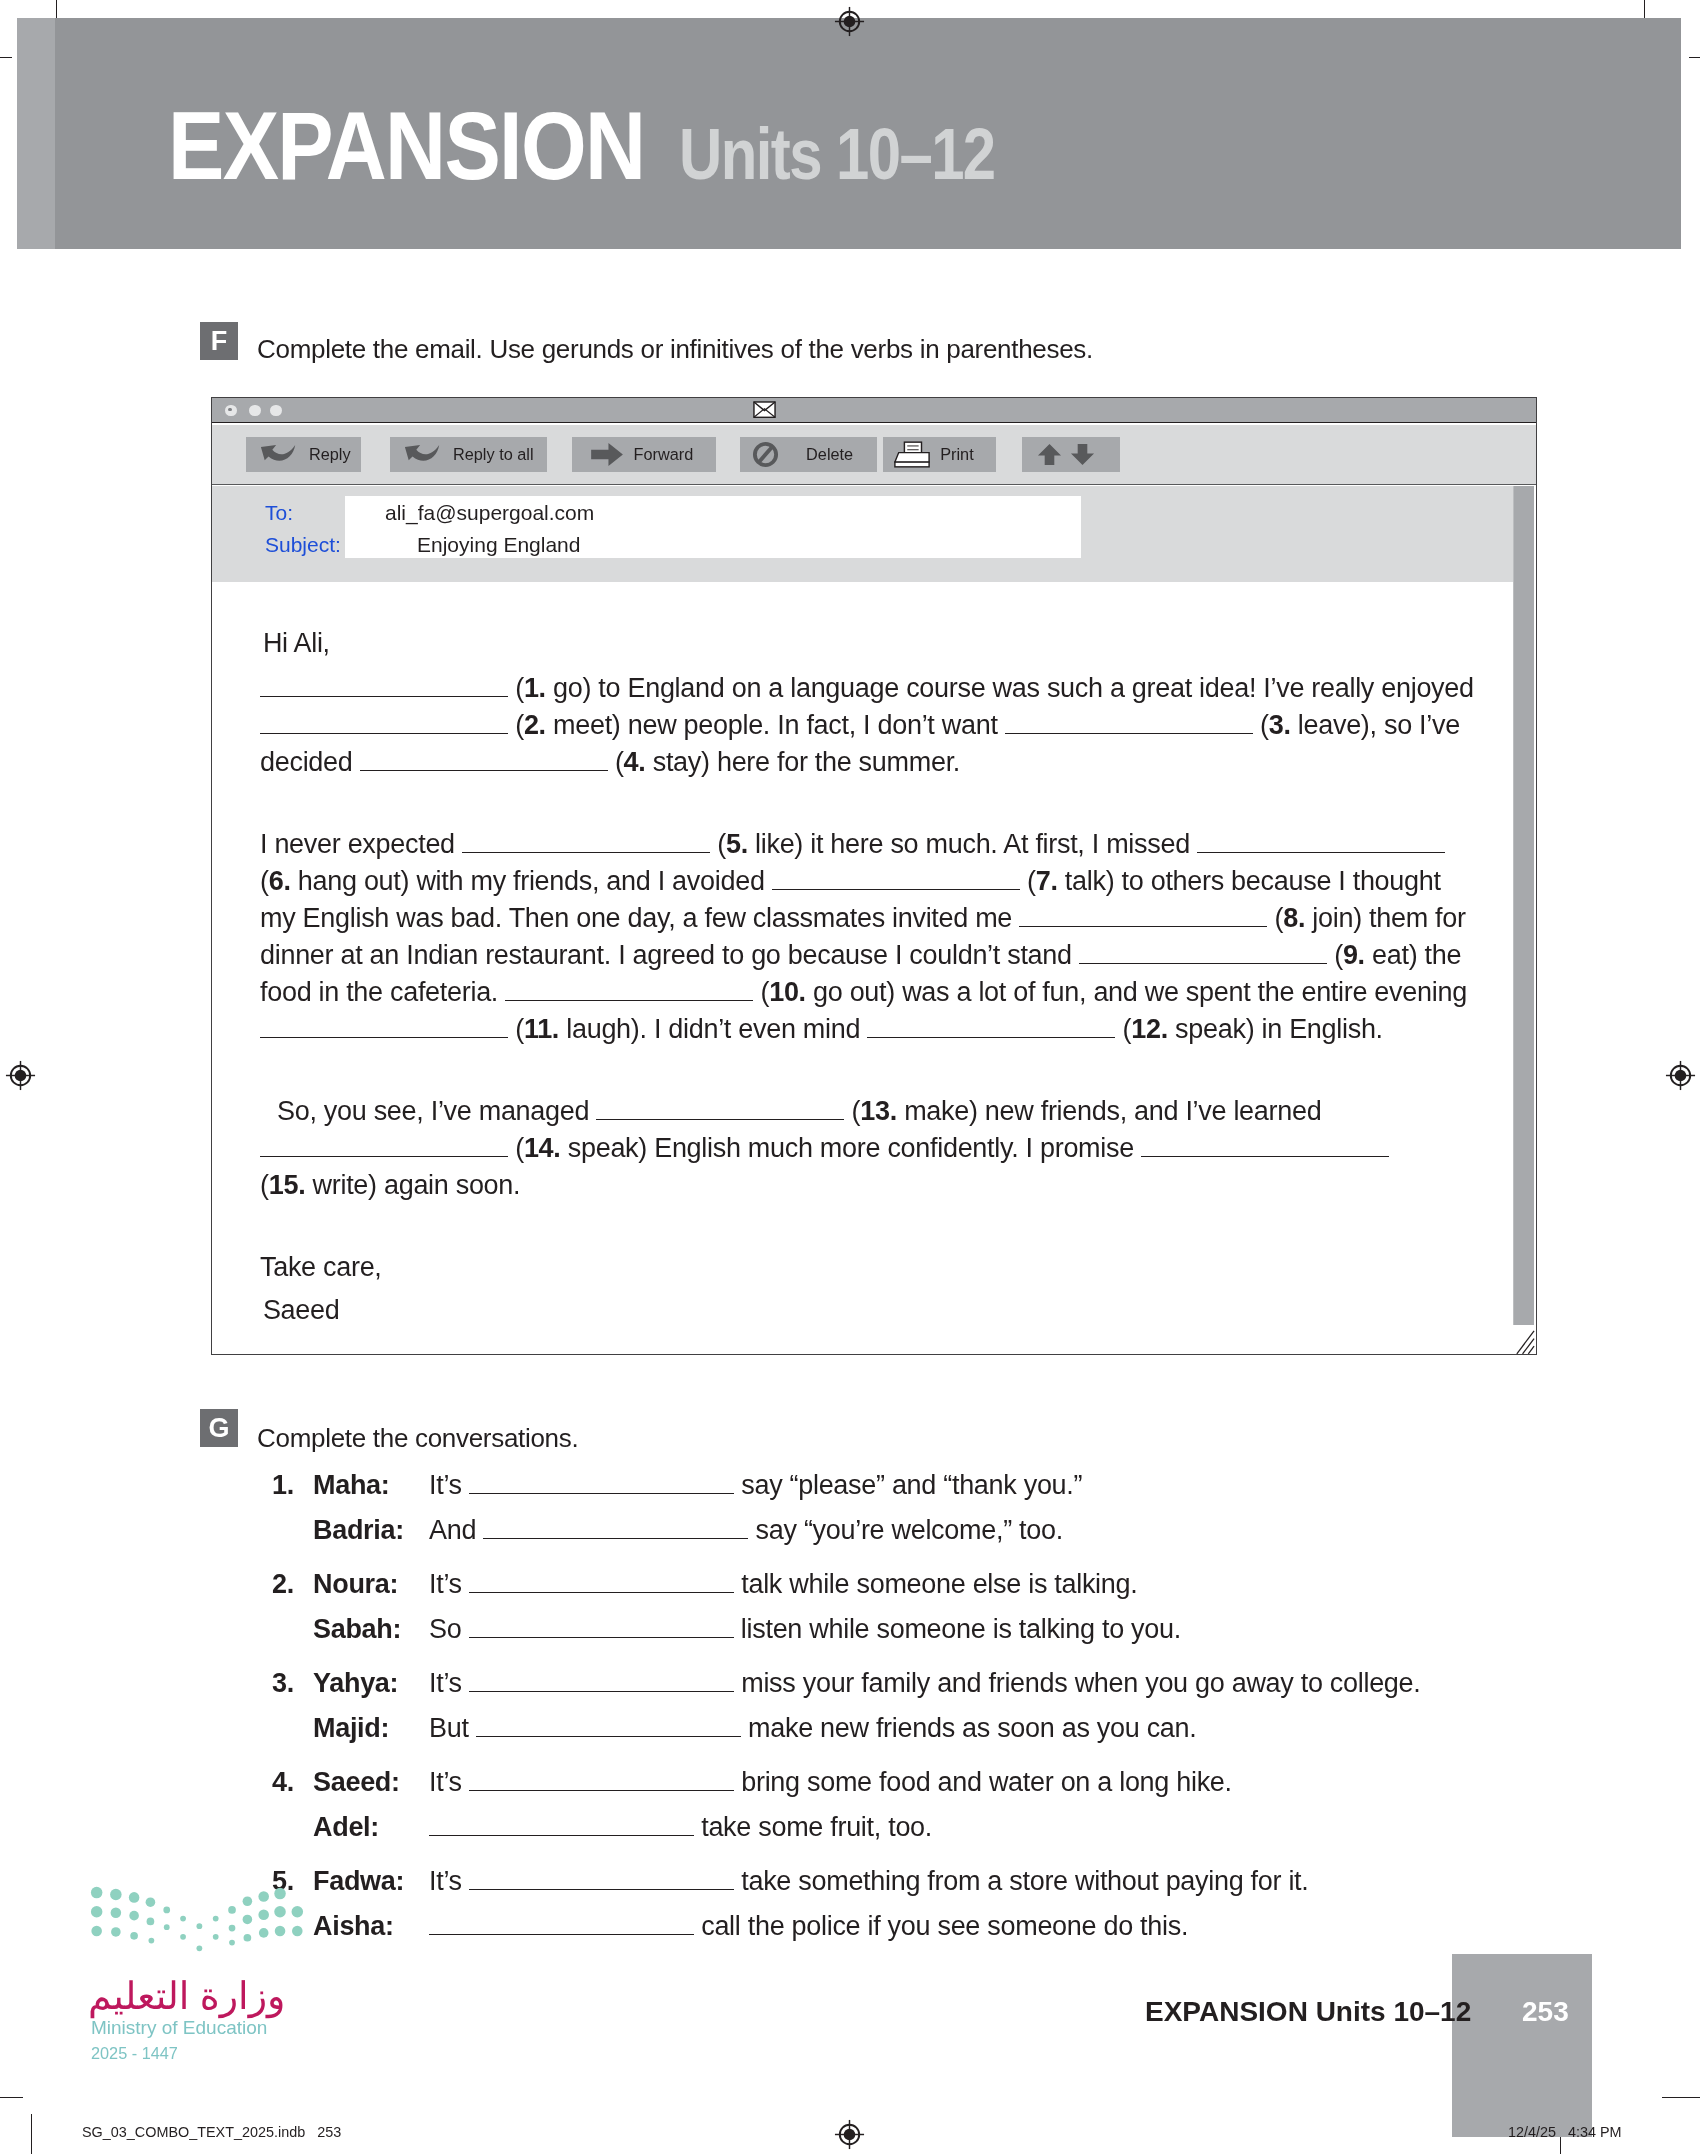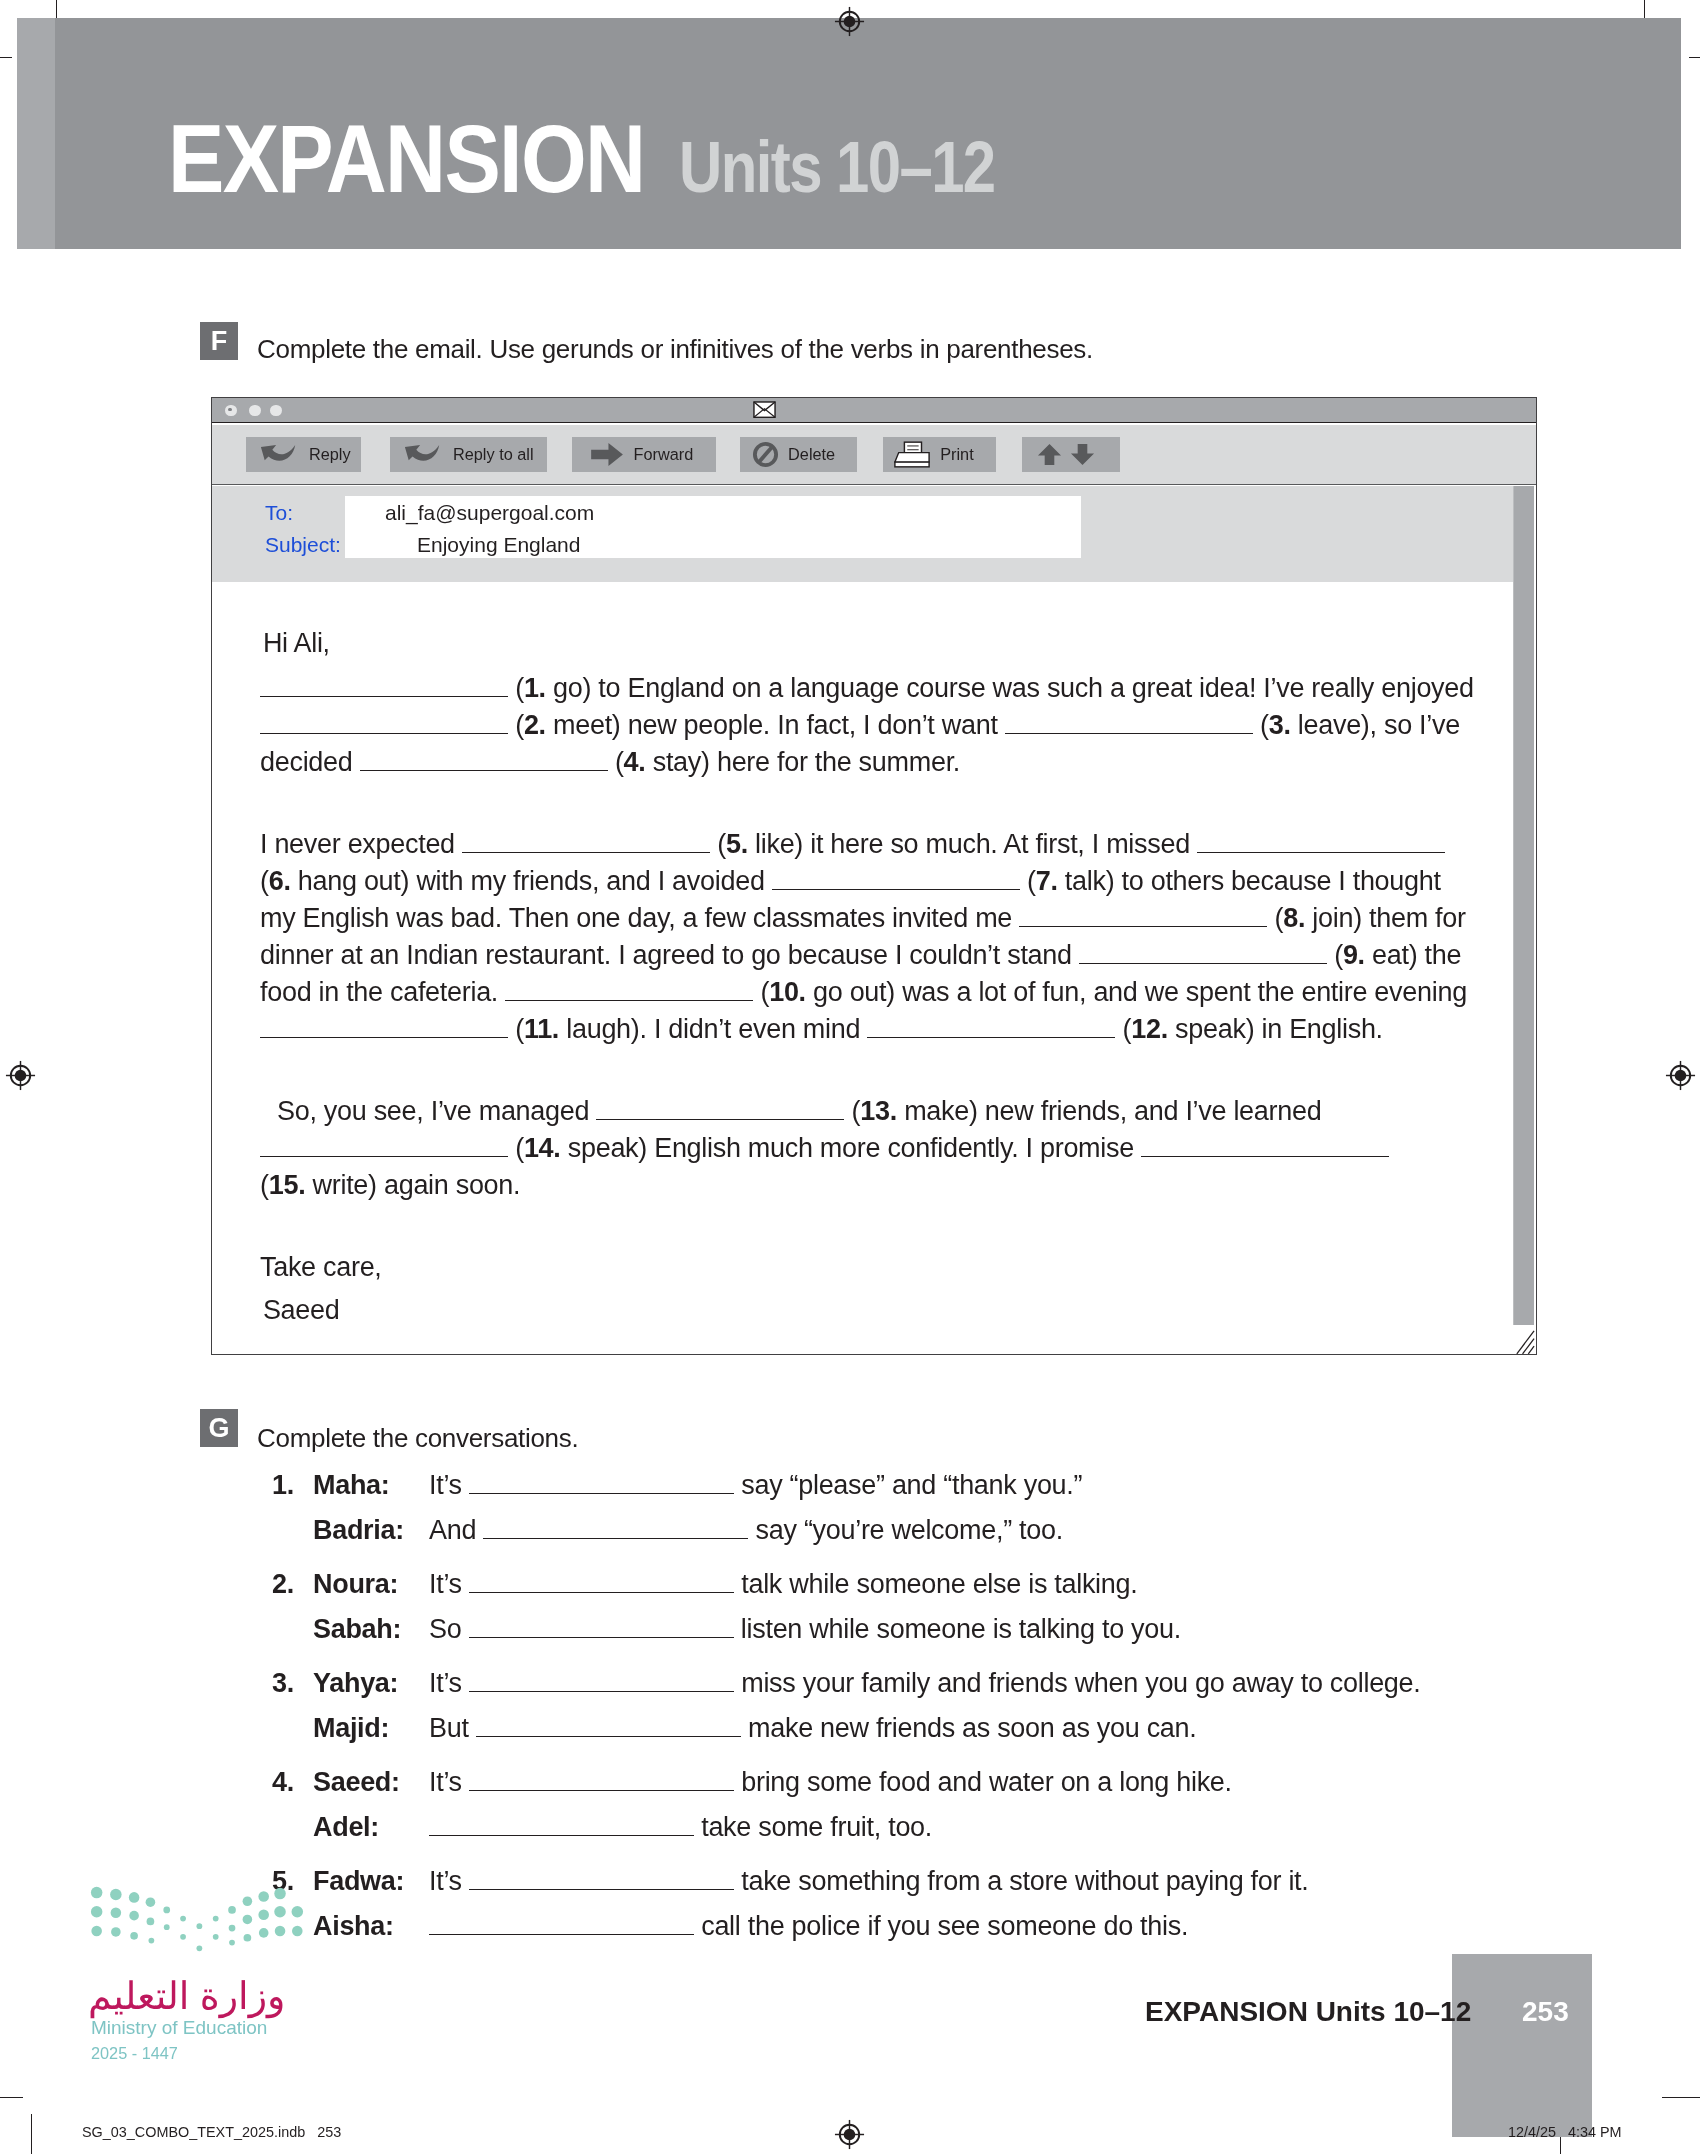--- a/index.html
+++ b/index.html
@@ -6,21 +6,21 @@
   html, body { width: 1700px; height: 2155px; background: #ffffff; overflow: hidden; }
   body { position: relative; font-family: "Liberation Sans", sans-serif; color: #231f20; }
 
   
   .crop { position: absolute; background: #231f20; }
   .reg { position: absolute; width: 33px; height: 33px; }
 
   
   .banner { position: absolute; left: 17.3px; top: 18px; width: 1664px; height: 231px; background: #939598; }
   .banner-edge { position: absolute; left: 17.3px; top: 18px; width: 38px; height: 231px; background: #a7a9ac; }
-  .banner-title { position: absolute; left: 168px; top: 104px; white-space: nowrap; font-family: "Liberation Sans", sans-serif; font-weight: 700; letter-spacing: -1.9px; }
+  .banner-title { position: absolute; left: 168px; top: 91px; white-space: nowrap; font-family: "Liberation Sans", sans-serif; font-weight: 700; letter-spacing: -1.9px; }
   .banner-title .main { color: #ffffff; font-size: 96px; transform: scaleX(0.88); display: inline-block; transform-origin: left; }
   .banner-title .sub { color: #d1d3d4; font-size: 73px; position: absolute; left: 511px; top: 21px; transform: scaleX(0.82); transform-origin: left; white-space: nowrap; }
 
   
   .sec-letter { position: absolute; width: 38px; height: 38px; background: #6d6e71; color: #fff; font-weight: 700; font-size: 27px; text-align: center; line-height: 38px; }
   .sec-instr { position: absolute; font-size: 26px; color: #231f20; font-weight: 400; white-space: nowrap; letter-spacing: -0.3px; }
 
   
   .win { position: absolute; left: 211px; top: 397px; width: 1326px; height: 958px; border: 1.9px solid #414042; background: #fff; padding-left: 12px; }
   .titlebar { position: absolute; left: 0; top: 0; width: 100%; height: 25px; background: #a7a9ac; border-bottom: 1.9px solid #231f20; }
@@ -136,21 +136,21 @@
           <path d="M2 6 L18 4 L14 9 C20 16 30 16 38 4 C36 18 22 26 10 16 L6 20 Z" fill="#58595b"></path>
         </svg>
       <span class="lbl">Reply to all</span>
     </div>
     <div class="tb-btn" style="left:360px;width:144px;">
       <svg width="33" height="25" viewBox="0 0 34 26" style="margin-left:19px;">
           <path d="M0 8 H18 V1 L33 13 L18 25 V18 H0 Z" fill="#58595b"></path>
         </svg>
       <span class="lbl">Forward</span>
     </div>
-    <div class="tb-btn" style="left:528px;width:117px;">
+    <div class="tb-btn" style="left:528px;width:137px;gap:18px;">
       <svg width="27" height="27" viewBox="0 0 28 28" style="margin-left:11.5px;">
           <circle cx="14" cy="14" r="11" fill="none" stroke="#58595b" stroke-width="4"></circle>
           <line x1="7" y1="22" x2="21" y2="6" stroke="#58595b" stroke-width="4"></line>
         </svg>
       <span class="lbl">Delete</span>
     </div>
     <div class="tb-btn" style="left:671px;width:113px;">
       <svg width="38" height="27" viewBox="0 0 40 28" style="margin-left:9.6px;">
           <rect x="12" y="1" width="18" height="12" fill="#fff" stroke="#231f20" stroke-width="1.5"></rect>
           <line x1="15" y1="5" x2="27" y2="5" stroke="#231f20"></line>

